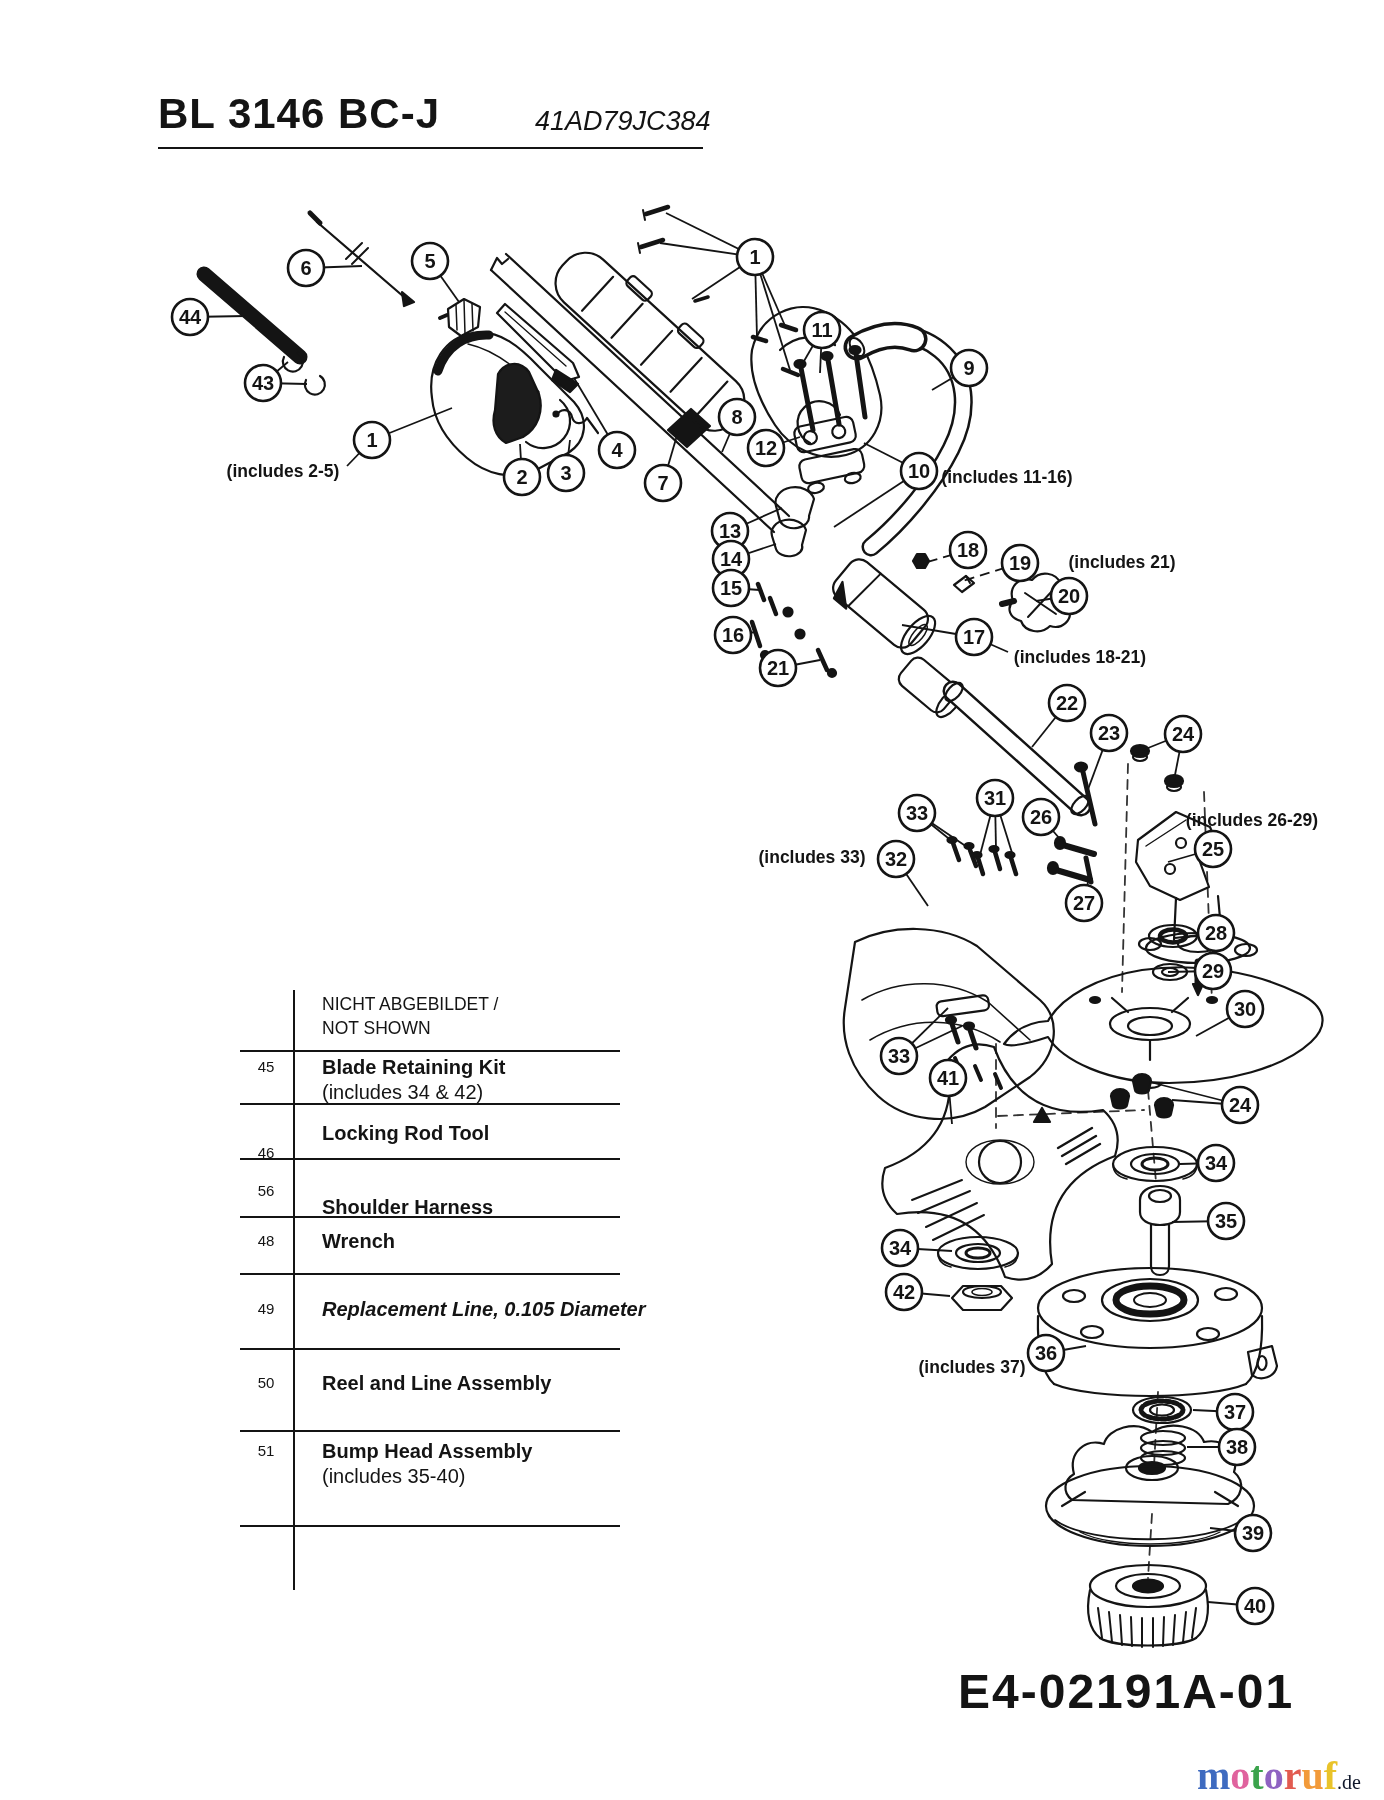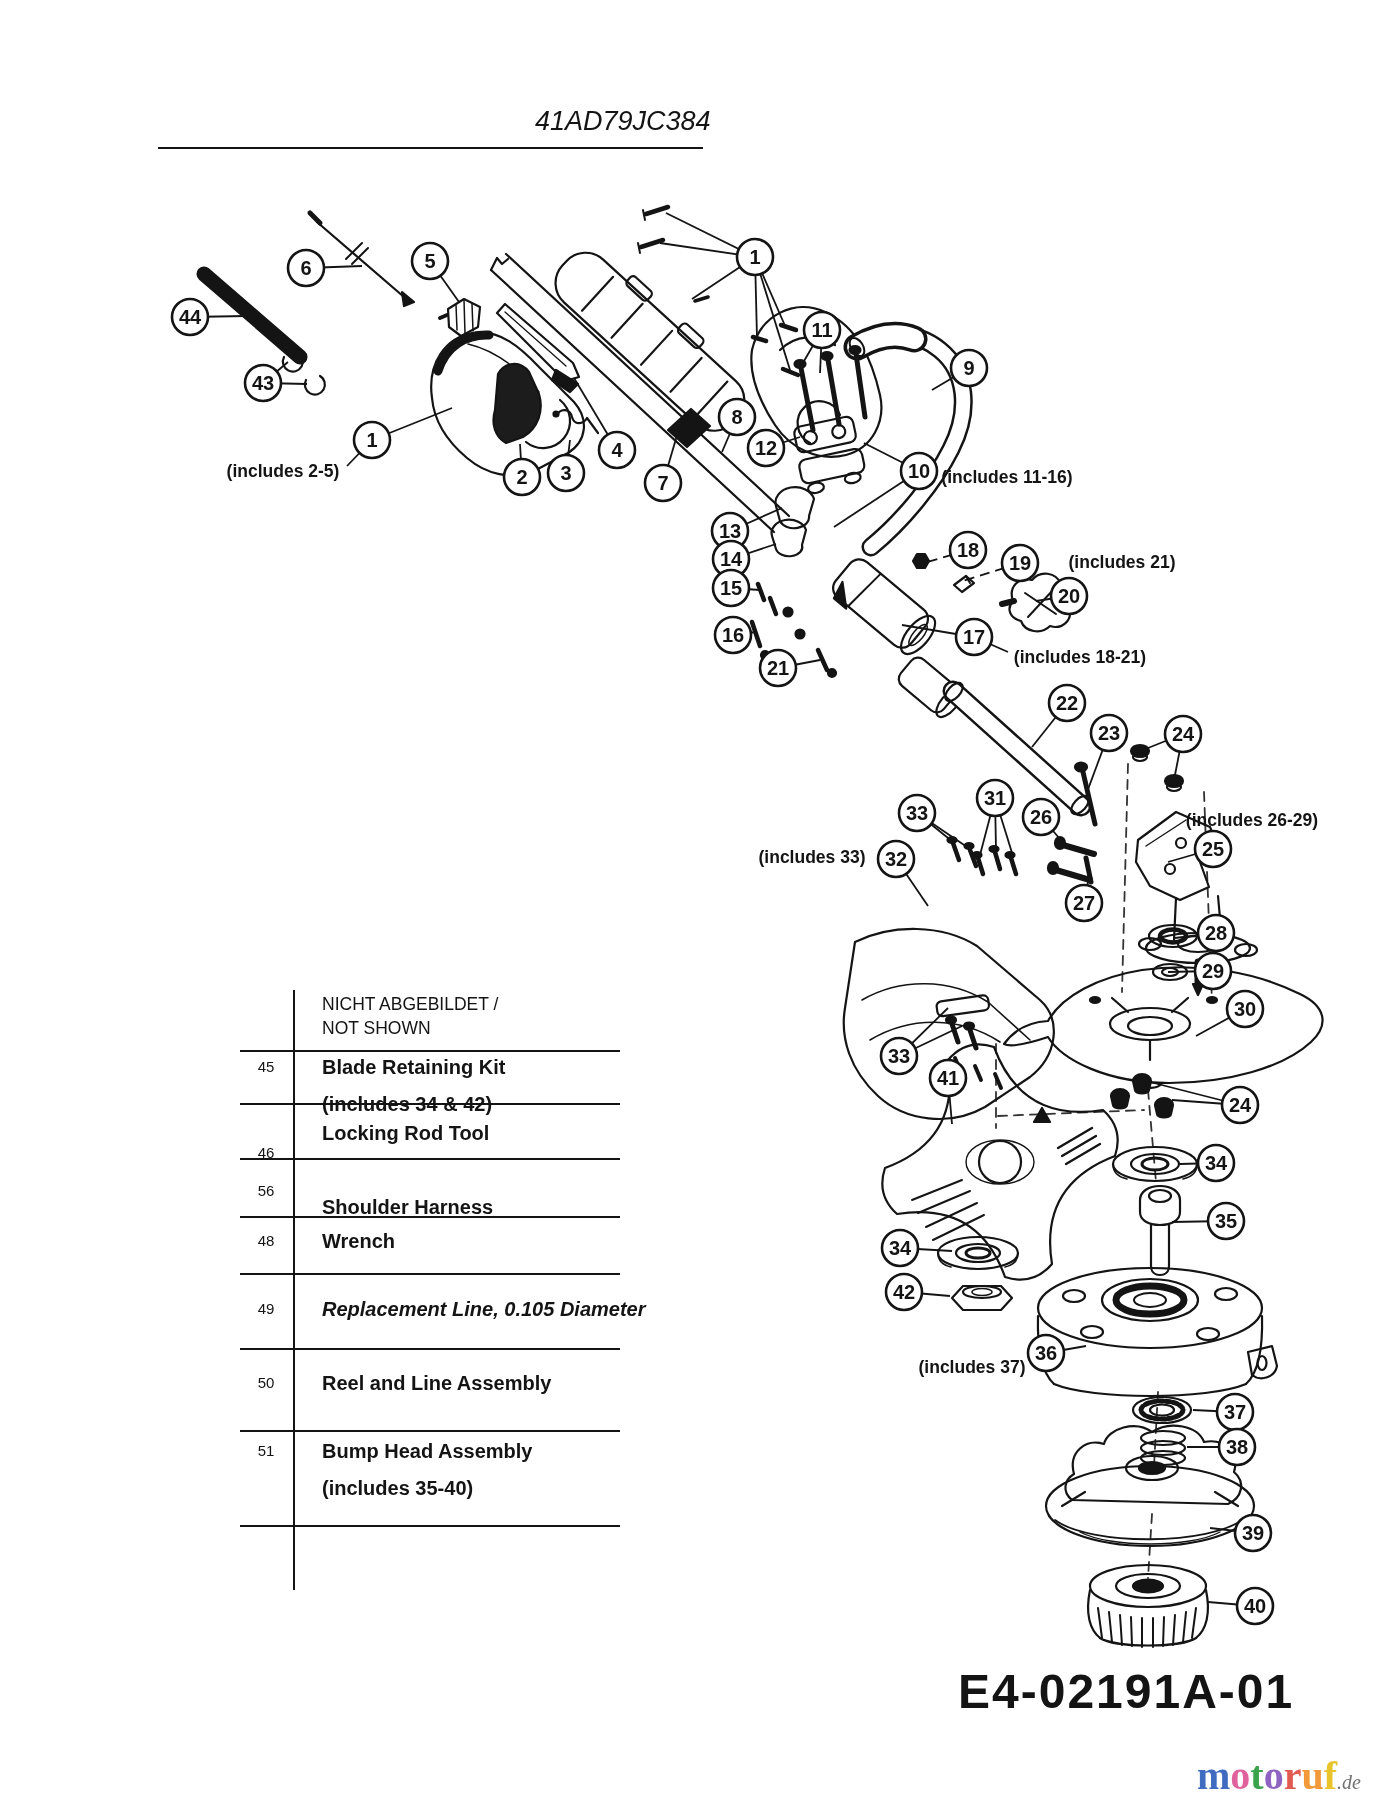--- a/index.html
+++ b/index.html
@@ -4,33 +4,34 @@
 <style>
   html,body{margin:0;padding:0;background:#e8e8e8;}
   .page{position:relative;width:1384px;height:1800px;background:#ffffff;
         font-family:"Liberation Sans",sans-serif;color:#141414;overflow:hidden;margin:0 auto;}
   .abs{position:absolute;}
   .title{left:158px;top:90px;font-size:42px;font-weight:bold;letter-spacing:1px;white-space:nowrap;}
   .model{left:535px;top:106px;font-size:27px;white-space:nowrap;font-style:italic;}
   .rule{left:158px;top:147px;width:545px;height:2px;background:#141414;}
   .draw-no{left:958px;top:1664px;font-size:48px;font-weight:bold;letter-spacing:2px;white-space:nowrap;}
   .wm{left:1197px;top:1752px;font-family:"Liberation Serif",serif;font-size:40px;font-weight:bold;white-space:nowrap;}
-  .wm .de{font-size:20px;color:#737373;font-weight:normal;font-style:italic;}
+  .wm .de{font-size:20px;color:#0f172a;font-weight:normal;}
   svg{position:absolute;left:0;top:0;}
   .tbl-line{position:absolute;background:#141414;}
   .tbl-head{position:absolute;left:322px;top:992px;font-size:17.5px;line-height:24px;white-space:pre-line;}
   .tbl-num{position:absolute;left:240px;width:52px;text-align:center;font-size:15px;}
   .tbl-desc{position:absolute;left:322px;font-size:20px;font-weight:bold;white-space:nowrap;}
-  .tbl-desc2{font-weight:bold;margin-top:12px;}
+  .tbl-desc2{font-weight:normal;}
 </style>
 </head>
 <body>
 
 <div class="page">
 
+  <div class="abs title">BL 3146 BC-J</div>
   <div class="abs model">41AD79JC384</div>
   <div class="abs rule"></div>
 
   <svg id="art" width="1384" height="1800" viewBox="0 0 1384 1800">
     <g stroke="#141414" stroke-width="2.2" fill="none" stroke-linecap="round" stroke-linejoin="round">
 
       <g>
         <line x1="204" y1="274" x2="300" y2="357" stroke-width="15"></line>
       </g>
 

